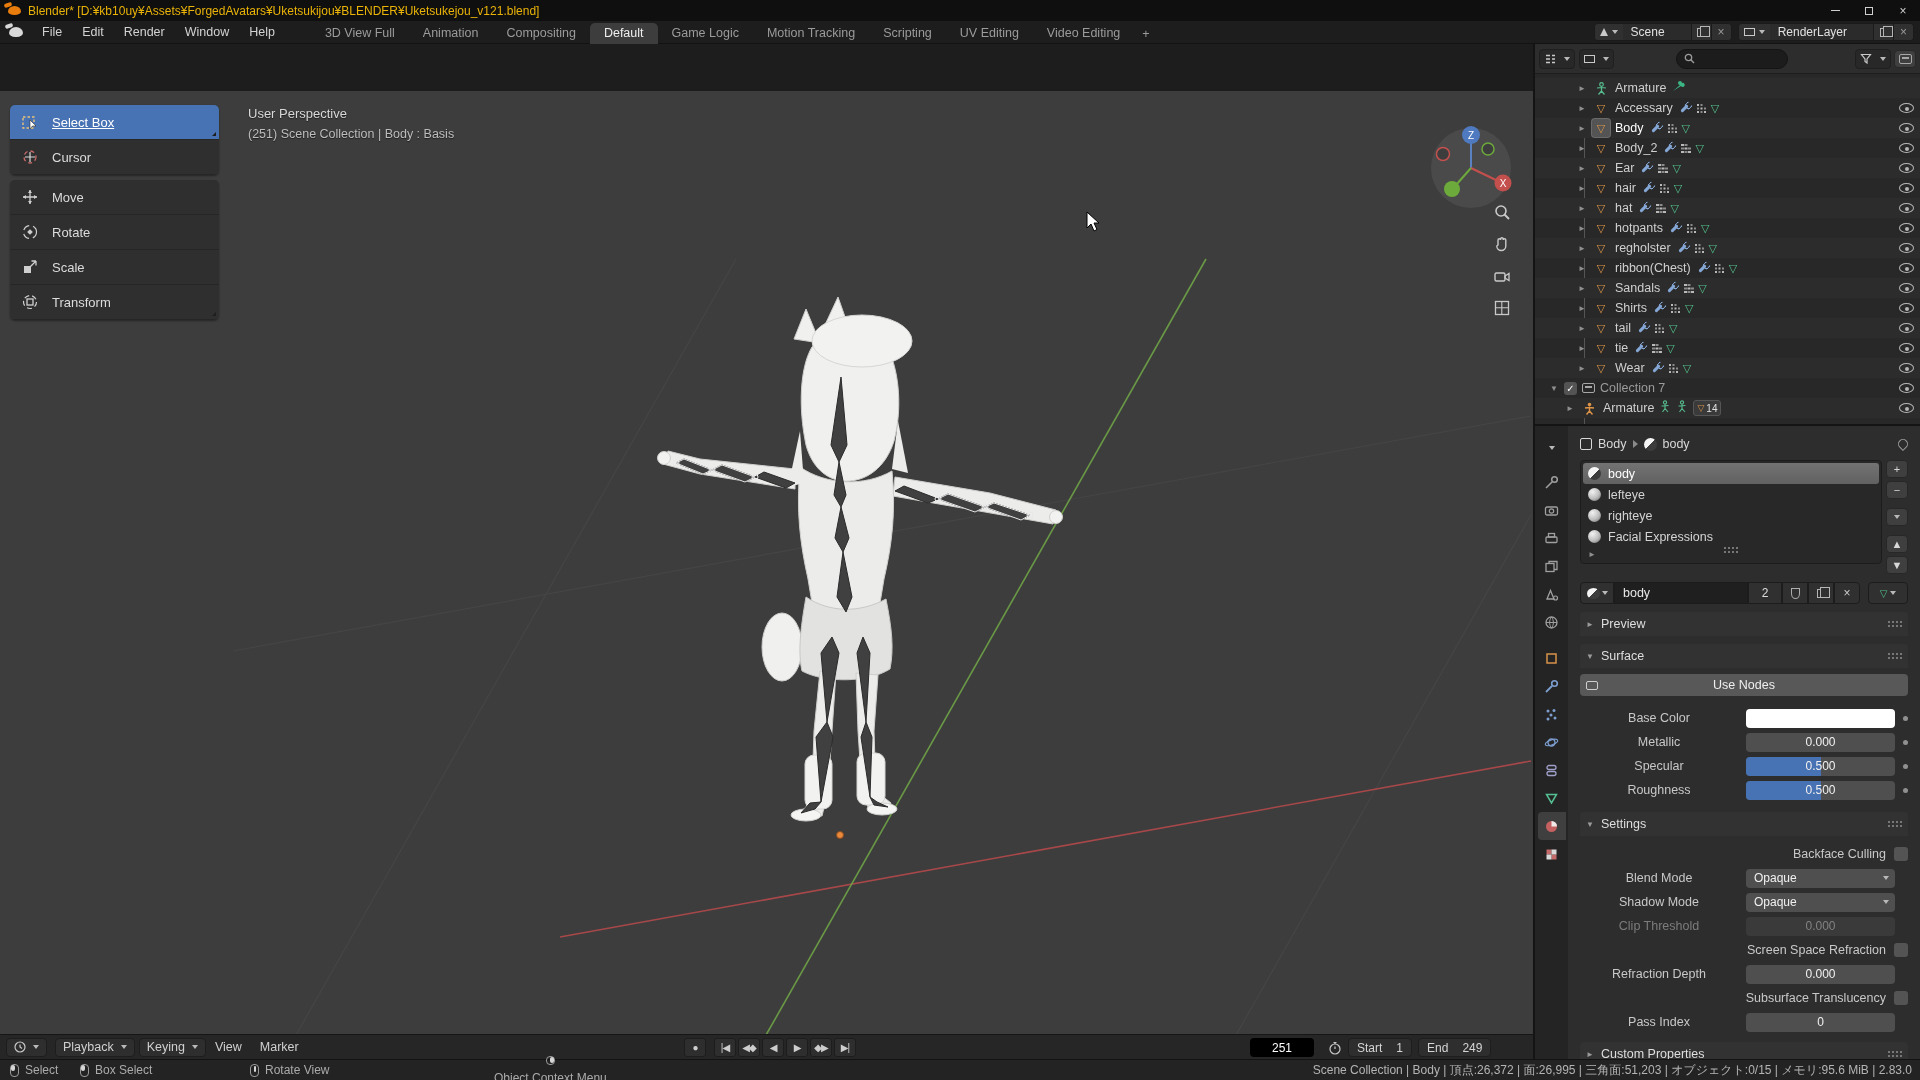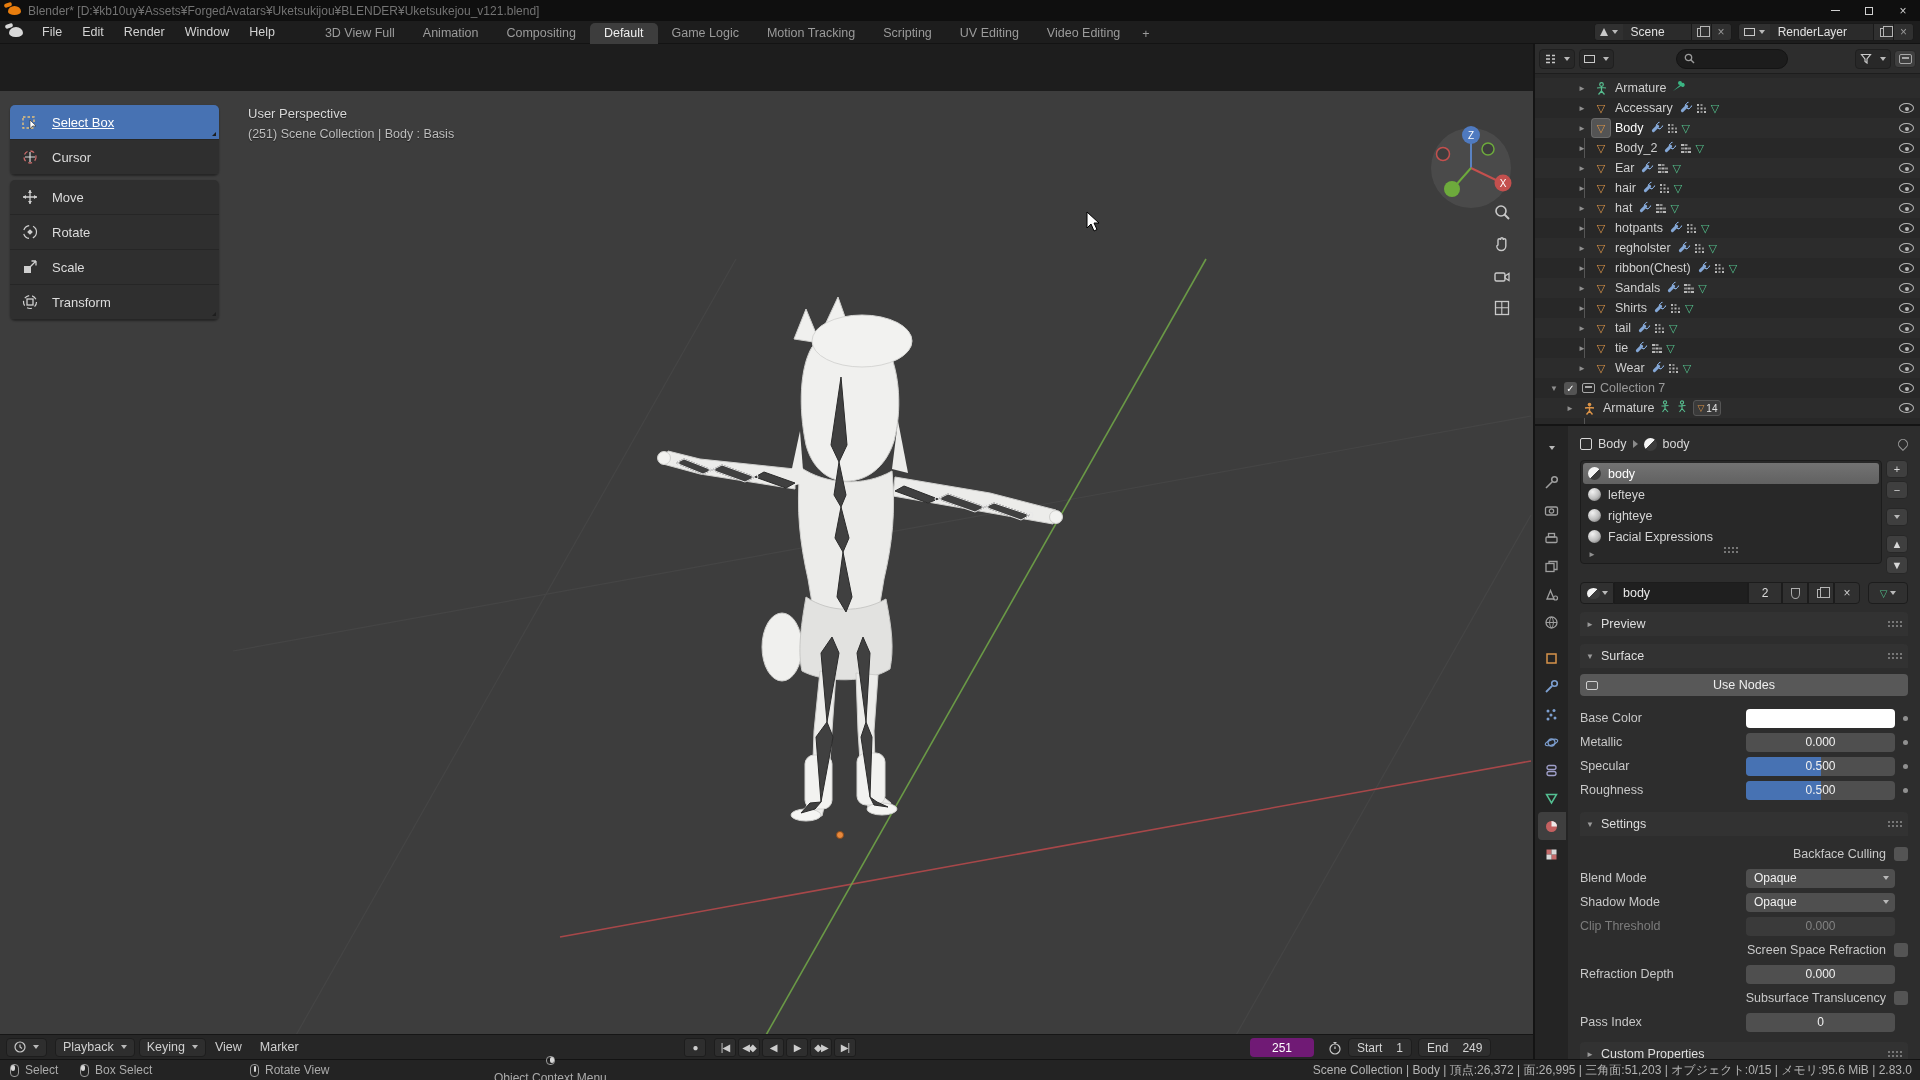--- a/index.html
+++ b/index.html
@@ -8,21 +8,21 @@
   .abs{position:absolute;}
   .row{display:flex;align-items:center;}
   .caret{width:0;height:0;border-left:3.5px solid transparent;border-right:3.5px solid transparent;border-top:4px solid #b9b9b9;display:inline-block;margin-left:4px;}
   .grip{width:14px;height:7px;display:inline-block;position:relative;}
   .grip::before{content:"";position:absolute;width:2px;height:2px;background:#777;top:0;left:0;
     box-shadow:4px 0 #777,8px 0 #777,12px 0 #777,0 4px #777,4px 4px #777,8px 4px #777,12px 4px #777;}
   
   #titlebar{left:0;top:0;width:1920px;height:21px;background:#0f0f0f;display:flex;align-items:center;}
   .blogo{width:13px;height:9px;margin:0 7px 0 8px;position:relative;background:#e87d0d;border-radius:50% 50% 50% 50%/60% 60% 40% 40%;}
   .blogo::before{content:"";position:absolute;left:-4px;top:-3px;width:8px;height:4px;background:#e87d0d;border-radius:2px;transform:rotate(-20deg);}
-  #titlebar .ttl{color:#737373;font-size:12px;}
+  #titlebar .ttl{color:#eab308;font-size:12px;}
   .wbtns{margin-left:auto;display:flex;height:21px;}
   .wbtn{width:34px;height:21px;display:flex;align-items:center;justify-content:center;color:#cfcfcf;font-size:12px;}
   .wbtn .mini{width:9px;height:1px;background:#cfcfcf;display:block;}
   .wbtn .maxi{width:8px;height:8px;border:1px solid #cfcfcf;display:block;}
   
   #topbar{left:0;top:21px;width:1920px;height:23px;background:#1d1d1d;display:flex;align-items:center;border-bottom:1px solid #131313;}
   .blogo2{width:14px;height:10px;margin:0 9px 0 9px;background:#d8d8d8;border-radius:50% 50% 45% 45%/60% 60% 40% 40%;position:relative;}
   .blogo2::before{content:"";position:absolute;left:-4px;top:-3px;width:8px;height:4px;background:#d8d8d8;border-radius:2px;transform:rotate(-20deg);}
   .menuitem{padding:0 10px;height:23px;display:flex;align-items:center;color:#d2d2d2;font-size:12.5px;}
   #tabs{display:flex;margin-left:26px;height:23px;align-items:flex-end;}
@@ -63,21 +63,21 @@
   .sphere.wire{background:none;border:1.5px solid #c3c3c3;}
   .shadegrp{display:flex;align-items:center;background:#282828;border:1px solid #1f1f1f;border-radius:4px;height:20px;}
   .shadeseg{width:26px;height:18px;display:flex;align-items:center;justify-content:center;border-radius:3px;}
   
   #timelinebar{left:0;top:1034px;width:1533px;height:25px;background:#262626;border-top:1px solid #161616;display:flex;align-items:center;}
   .tlmenu{padding:0 9px;color:#d0d0d0;font-size:12.5px;}
   .tlwidget{display:flex;align-items:center;gap:3px;color:#d0d0d0;background:#2e2e2e;border:1px solid #1d1d1d;border-radius:4px;height:19px;padding:0 7px;font-size:12.5px;}
   .transport{position:absolute;left:684px;top:3px;display:flex;gap:2px;align-items:center;}
   .tpbtn{min-width:22px;height:19px;background:#2e2e2e;border:1px solid #1d1d1d;border-radius:3px;color:#cdcdcd;display:flex;align-items:center;justify-content:center;font-size:10px;letter-spacing:-1px;}
   .framefield{position:absolute;left:1250px;top:3px;display:flex;gap:6px;align-items:center;}
-  .numfield{background:#701a75;border-radius:4px;height:19px;display:flex;align-items:center;justify-content:center;color:#fff;font-size:12px;padding:0 10px;}
+  .numfield{background:#000000;border-radius:4px;height:19px;display:flex;align-items:center;justify-content:center;color:#fff;font-size:12px;padding:0 10px;}
   .rangfield{background:#2e2e2e;border:1px solid #1d1d1d;border-radius:4px;height:19px;display:flex;align-items:center;color:#d5d5d5;font-size:12px;padding:0 8px;gap:14px;}
   
   #outliner{left:1533px;top:44px;width:387px;height:380px;background:#282828;border-left:2px solid #141414;}
   #outheader{height:30px;background:#2d2d2d;border-bottom:1px solid #1d1d1d;display:flex;align-items:center;padding:0 4px;gap:4px;}
   .searchbox{flex:0 0 112px;margin-left:58px;height:20px;background:#1c1c1c;border:1px solid #141414;border-radius:10px;display:flex;align-items:center;padding:0 7px;gap:5px;}
   .orow{height:20px;display:flex;align-items:center;gap:5px;font-size:12.5px;color:#cfcfcf;padding-right:6px;position:relative;}
   .orow:nth-child(odd){background:#2c2c2c;}
   .disc{color:#8f8f8f;font-size:8px;width:10px;text-align:center;flex:0 0 10px;}
   .tri-o{color:#dd9447;font-size:11px;font-weight:bold;}
   .tri-g{color:#53c08c;font-size:11px;font-weight:bold;}
@@ -116,21 +116,21 @@
   .sqbtn{width:22px;height:18px;background:#3f3f3f;border:1px solid #272727;border-radius:4px;color:#d8d8d8;font-size:11px;display:flex;align-items:center;justify-content:center;}
   .dbrow{margin-top:8px;display:flex;align-items:center;height:22px;gap:0;}
   .dbrow .seg{height:22px;background:#303030;border:1px solid #1c1c1c;display:flex;align-items:center;justify-content:center;}
   .dbrow .namefield{flex:1;background:#1f1f1f;color:#e8e8e8;padding-left:8px;justify-content:flex-start;font-size:12.5px;}
   .shield{width:9px;height:11px;border:1.5px solid #adadad;border-radius:0 0 50% 50%;}
   .panelhdr{height:24px;display:flex;align-items:center;gap:7px;color:#dedede;font-size:12.5px;background:#323232;border-radius:4px 4px 0 0;margin-top:8px;padding:0 6px;}
   .ph-disc{color:#9a9a9a;font-size:8px;width:8px;}
   .usenodes{margin-top:6px;height:22px;background:#585858;border-radius:4px;display:flex;align-items:center;color:#efefef;font-size:12.5px;position:relative;justify-content:center;}
   .usenodes .nico{position:absolute;left:6px;width:12px;height:9px;border:1px solid #cfcfcf;border-radius:2px;}
   .proprow{display:flex;align-items:center;height:20px;margin-top:4px;gap:8px;}
-  .proplabel{flex:0 0 158px;text-align:left;color:#c8c8c8;font-size:12.5px;}
+  .proplabel{flex:0 0 158px;text-align:center;color:#c8c8c8;font-size:12.5px;}
   .proplabel.dis{color:#7c7c7c;}
   .widget{flex:1;height:19px;border-radius:4px;background:#4f4f4f;display:flex;align-items:center;justify-content:center;color:#f1f1f1;font-size:12px;position:relative;overflow:hidden;}
   .widget.dropdown{justify-content:flex-start;padding-left:8px;}
   .widget.dropdown .caret{margin-left:auto;margin-right:6px;}
   .widget.disabled{background:#3a3a3a;color:#828282;}
   .widget .fill{position:absolute;left:0;top:0;bottom:0;background:#4772b3;}
   .widget .wtext{position:relative;}
   .swatch{flex:1;height:19px;border-radius:4px;background:#fff;}
   .kdot{width:5px;height:5px;border-radius:50%;background:#909090;flex:0 0 5px;}
   .kdot.none{background:transparent;}

